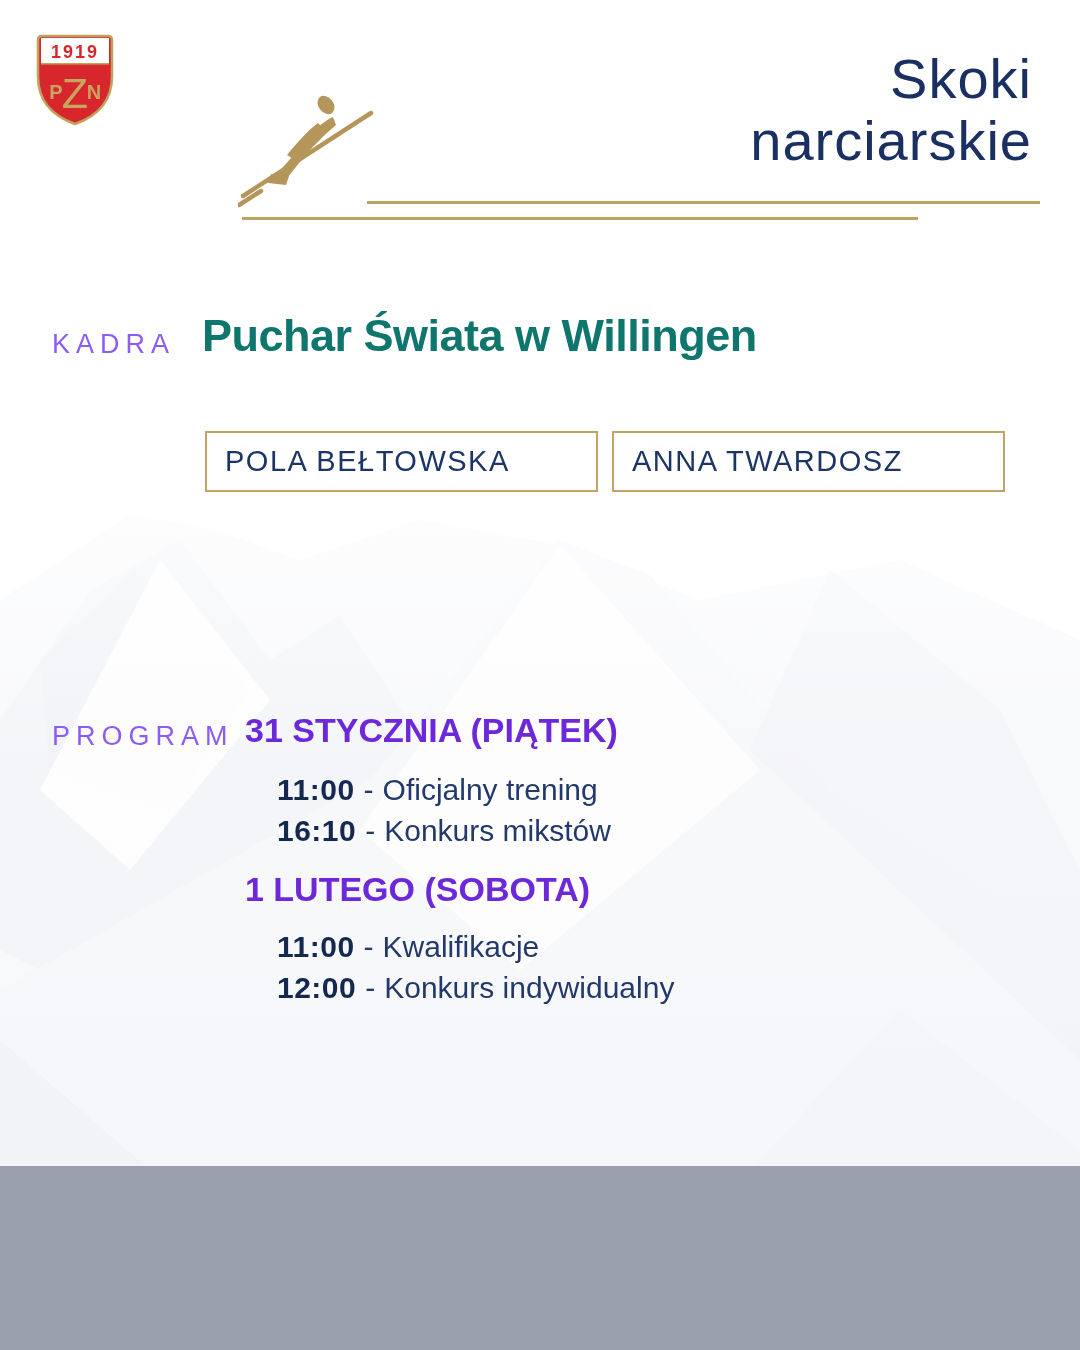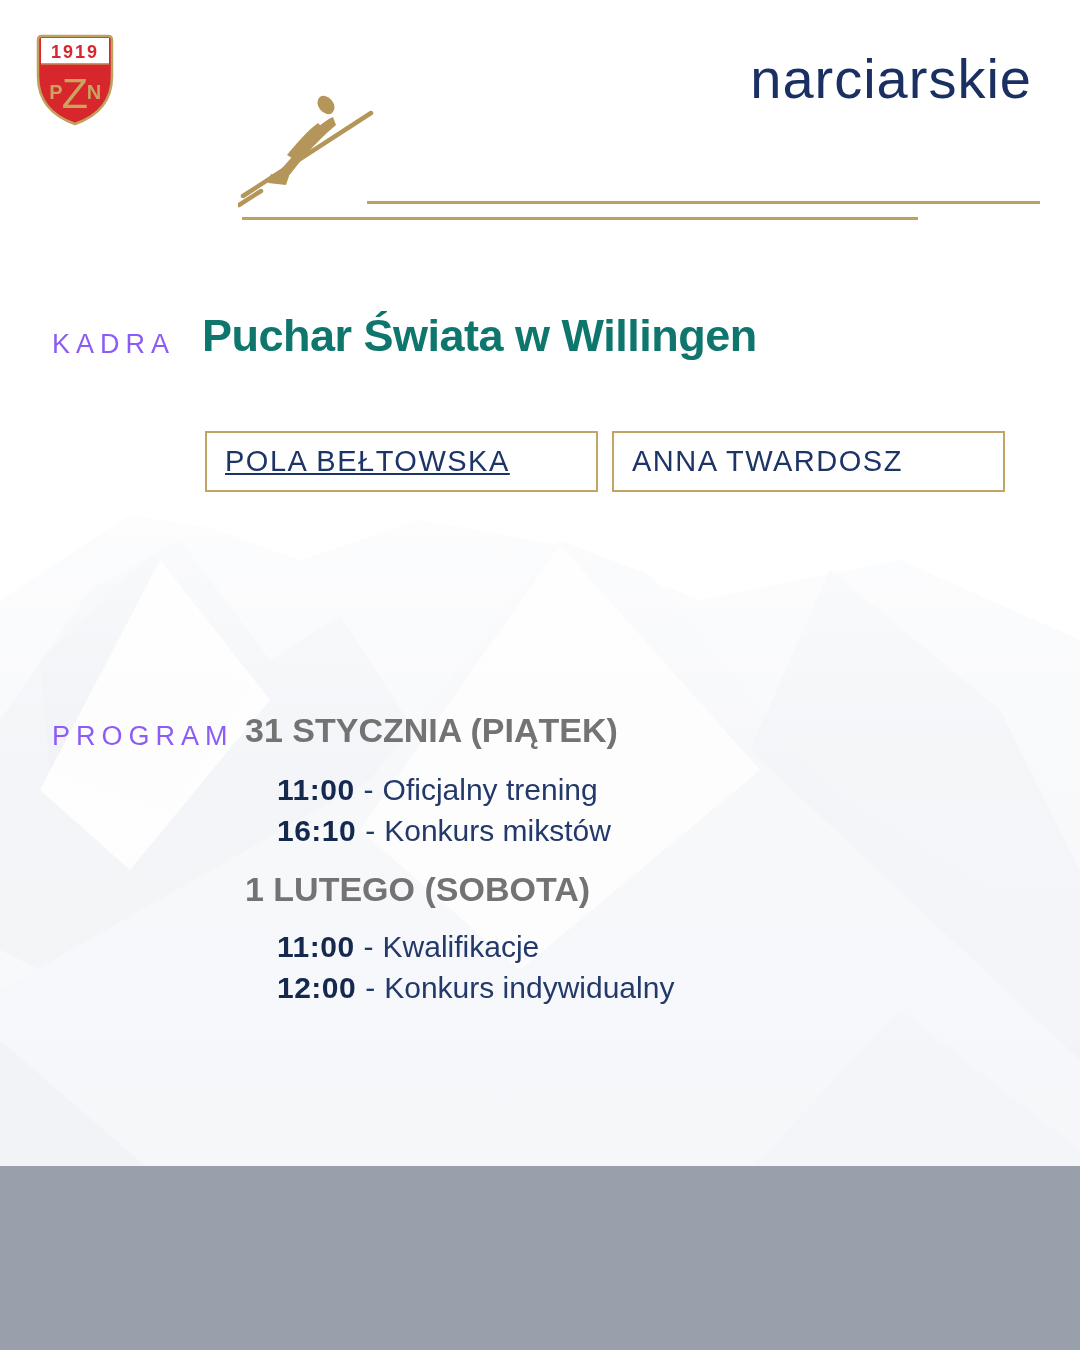--- a/index.html
+++ b/index.html
@@ -50,27 +50,27 @@
     position:absolute;z-index:1;
     top:431px;height:61px;width:393px;
     border:2px solid #c2a566;
     background:rgba(255,255,255,0.65);
     box-sizing:border-box;
     display:flex;align-items:center;
     padding-left:18px;
     color:#1c3466;
     font-size:29px;letter-spacing:1.5px;
   }
-  .athlete-1{left:205px;text-decoration:underline;}
+  .athlete-1{left:205px;}
   .athlete-2{left:612px;}
 
   
   .day-heading{
     left:245px;
-    color:#737373;
+    color:#6d28d9;
     font-size:34px;font-weight:bold;
     letter-spacing:0px;
     white-space:nowrap;
   }
   .day1-heading{top:711px;}
   .day2-heading{top:870px;}
   .events{left:245px;}
   .events-1{top:769px;}
   .events-2{top:926px;}
   .event{height:41px;line-height:41px;font-size:30px;color:#23396a;white-space:nowrap;margin-left:32px;}
@@ -108,20 +108,21 @@
     <path d="M6,2 H72 C74.5,2 76,3.5 76,6 V42 C76,67 62,82 39,90 C16,82 2,67 2,42 V6 C2,3.5 3.5,2 6,2 Z" fill="#d7262c" stroke="#c0a15e" stroke-width="2.5"></path>
     <path d="M5,4 H73 V29 H5 Z" fill="#ffffff"></path>
     <rect x="5" y="29" width="68" height="1.6" fill="#c0a15e"></rect>
     <text x="39" y="24" text-anchor="middle" font-family="Liberation Sans, sans-serif" font-size="18" font-weight="bold" letter-spacing="2" fill="#d7262c">1919</text>
     <text x="20" y="65" text-anchor="middle" font-family="Liberation Sans, sans-serif" font-size="20" font-weight="bold" fill="#c9a45f">P</text>
     <text x="39" y="74" text-anchor="middle" font-family="Liberation Sans, sans-serif" font-size="43" fill="#c9a45f">Z</text>
     <text x="58" y="65" text-anchor="middle" font-family="Liberation Sans, sans-serif" font-size="20" font-weight="bold" fill="#c9a45f">N</text>
   </svg>
 
   <div class="layer main-title">
+    <div>Skoki</div>
     <div>narciarskie</div>
   </div>
 
   <svg class="layer jumper" viewBox="0 0 142 120" aria-hidden="true">
     <g fill="#b5965a" stroke="none">
       <line x1="5" y1="106" x2="133" y2="23" stroke="#b5965a" stroke-width="4.5" stroke-linecap="round"></line>
       <line x1="1" y1="115" x2="23" y2="101" stroke="#b5965a" stroke-width="4.5" stroke-linecap="round"></line>
       <ellipse cx="88" cy="15" rx="7.5" ry="10" transform="rotate(-38 88 15)"></ellipse>
       <path d="M95,27 C85,31 73,43 62,58 L37,86 L46,92 L61,73 C73,58 86,45 98,35 Z"></path>
       <path d="M80,33 C69,41 58,54 49,65 L57,70 C65,59 76,47 86,39 Z"></path>

